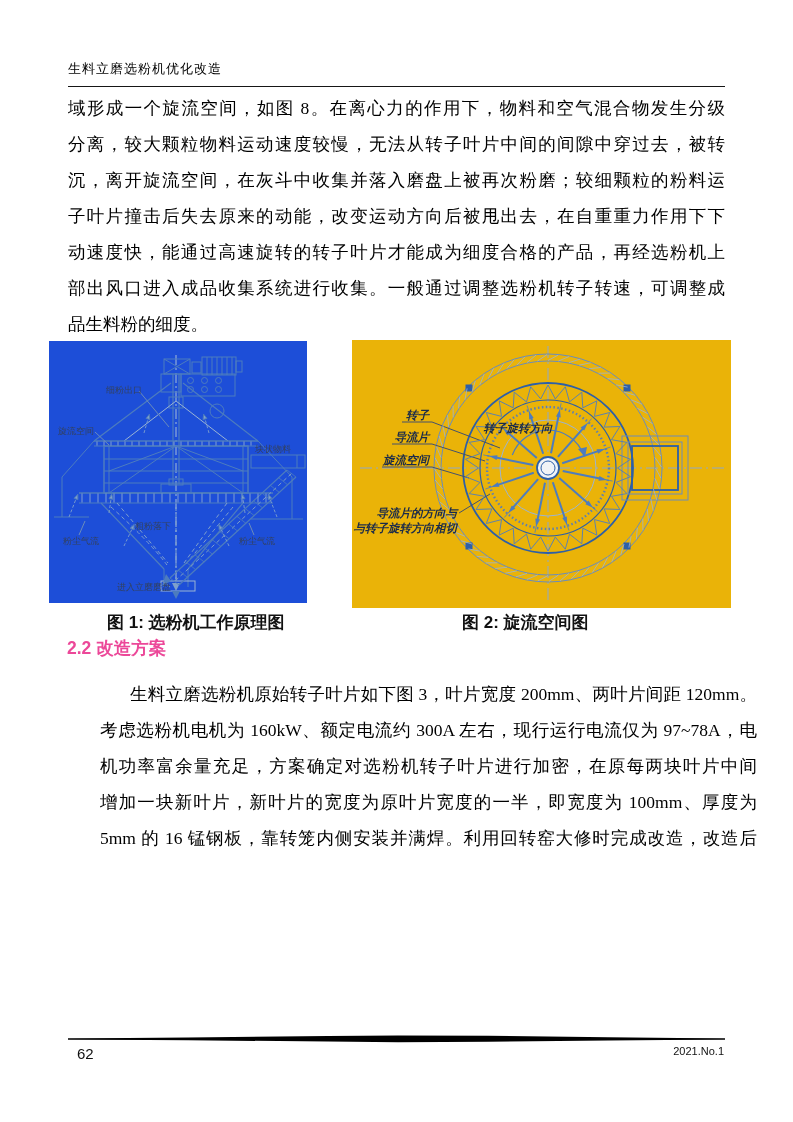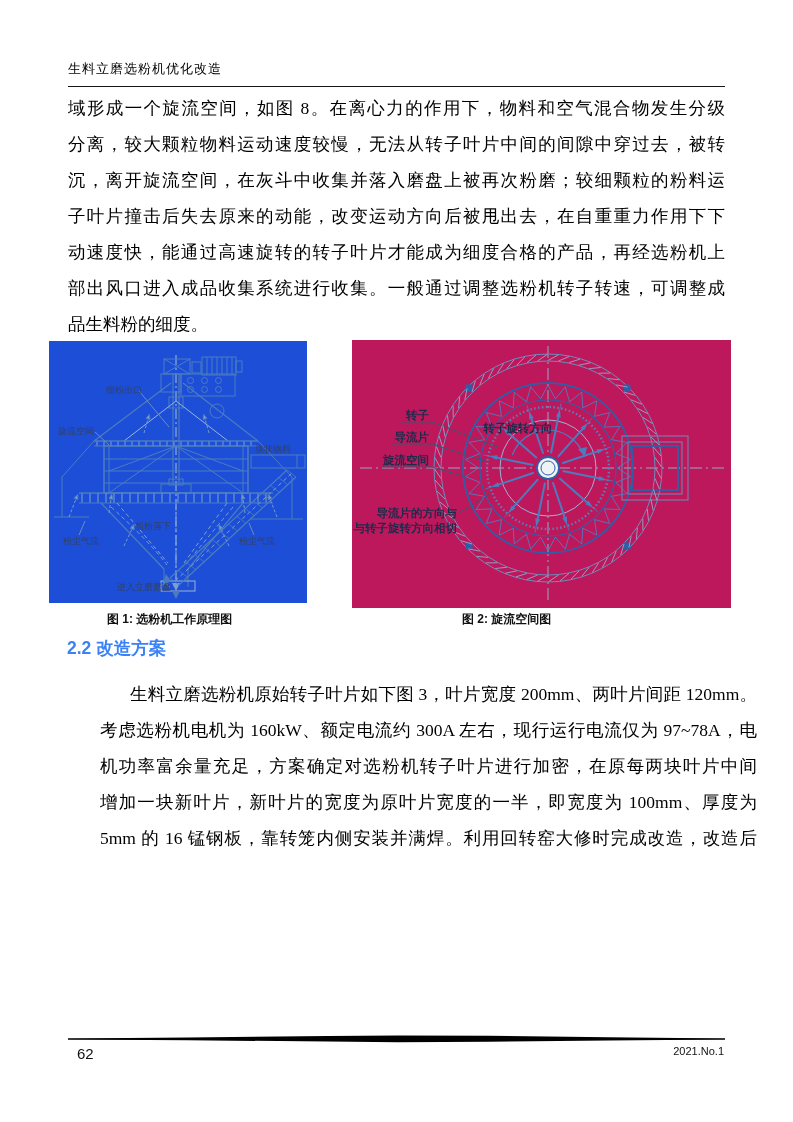--- a/index.html
+++ b/index.html
@@ -21,34 +21,34 @@
   .para{ position:absolute; left:68px; width:657px; font-size:17.5px; color:#000; }
   .para-1{ top:90px; }
   .para-2{ top:676px;margin-left:32px; }
   .jline{ height:36px; line-height:36px; text-align:justify; text-align-last:justify; white-space:normal; }
   .jline.last{ text-align-last:left; }
   .jline.indent{ padding-left:30px; }
   
   .fig{ position:absolute; }
   .fig svg{ display:block; }
   .fig-1{ left:49px; top:341px; width:258px; height:262px; background:#1d4ed8;text-align:right; }
-  .fig-2{ left:352px; top:340px; width:379px; height:268px; background:#be185d; }
+  .fig-2{ left:352px; top:340px; width:379px; height:268px; background:#eab308;font-style:italic; }
   .fig-caption{
     position:absolute; top:611px; font-family:"Liberation Sans","DejaVu Sans",sans-serif;
-    font-weight:bold; font-size:12px; color:#111;
+    font-weight:bold; font-size:17px; color:#111;
   }
   .cap-1{ left:107px; }
   .cap-2{ left:462px; }
   .f1-label{ font-family:"Liberation Sans","DejaVu Sans",sans-serif; font-size:9px; fill:#33415e; }
   .f2-label{ font-family:"Liberation Sans","DejaVu Sans",sans-serif; font-size:11.5px; font-weight:bold; fill:#1b2b4a; }
   
   .section-heading{
     position:absolute; left:67px; top:636px;
     font-family:"Liberation Sans","DejaVu Sans",sans-serif;
-    font-weight:bold; font-size:17.5px; color:#3b82f6;
+    font-weight:bold; font-size:17.5px; color:#ec4899;
   }
   
   .foot-rule{ position:absolute; left:68px; top:1034px; width:657px; height:10px; }
   .foot-page{
     position:absolute; top:1045px; left:77px; width:657px; text-align:left;
     font-family:"Liberation Sans","DejaVu Sans",sans-serif; font-size:15px; color:#111;
   }
   .foot-issue{
     position:absolute; top:1045px; right:69px;
     font-family:"Liberation Sans","DejaVu Sans",sans-serif; font-size:11px; color:#111;

